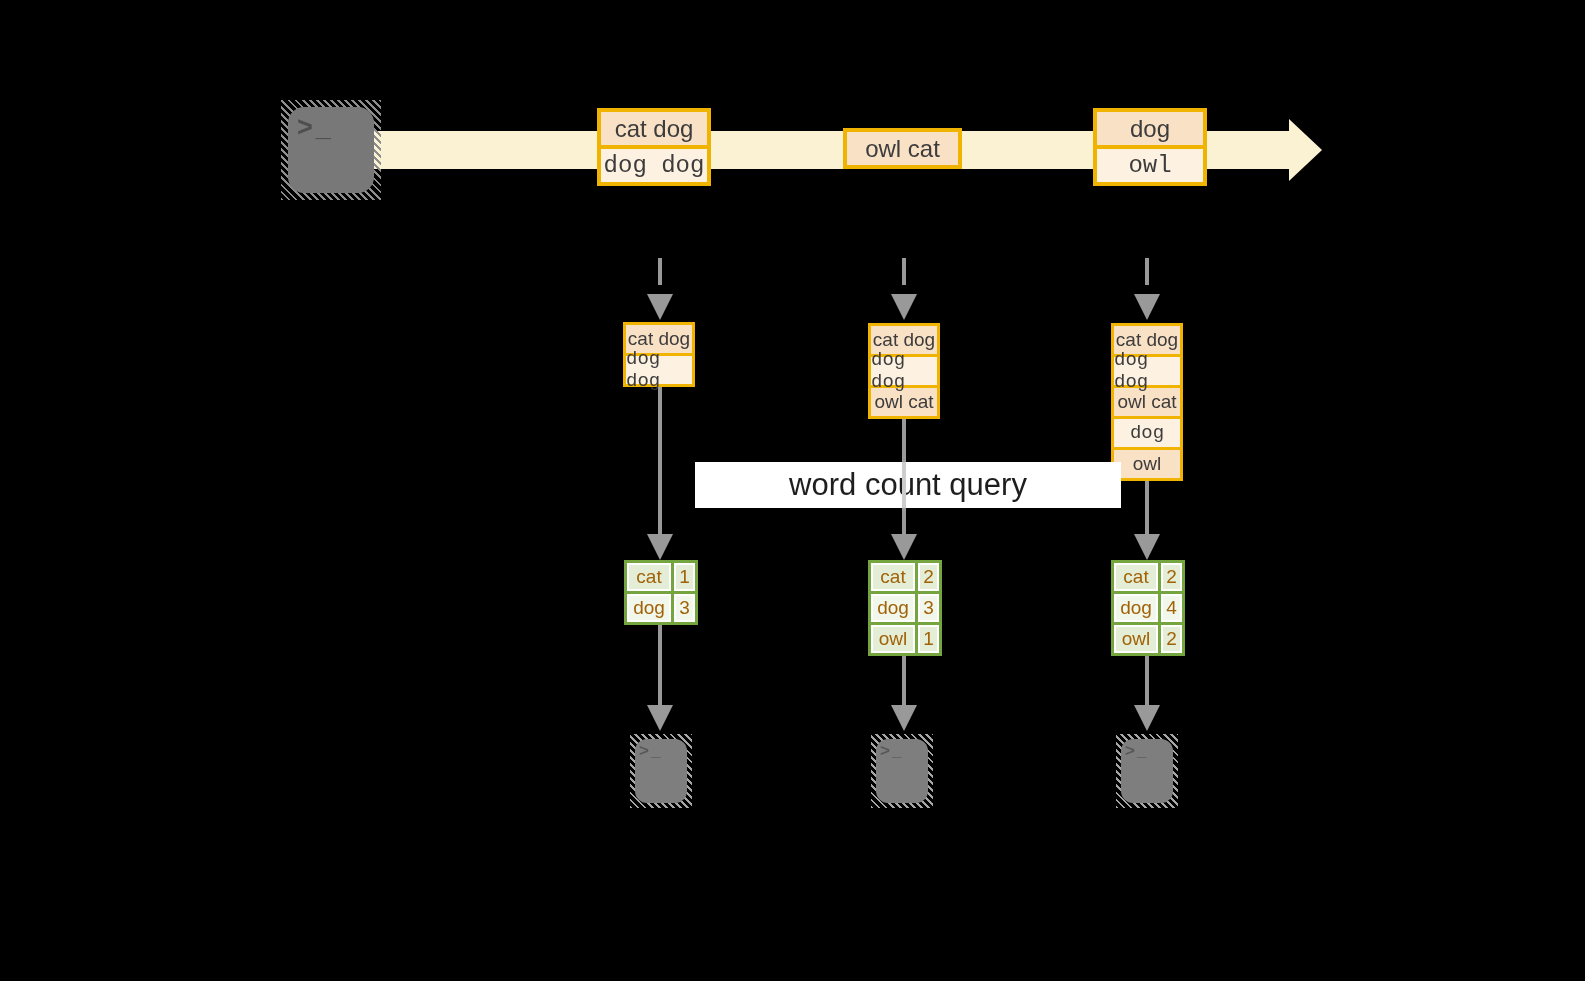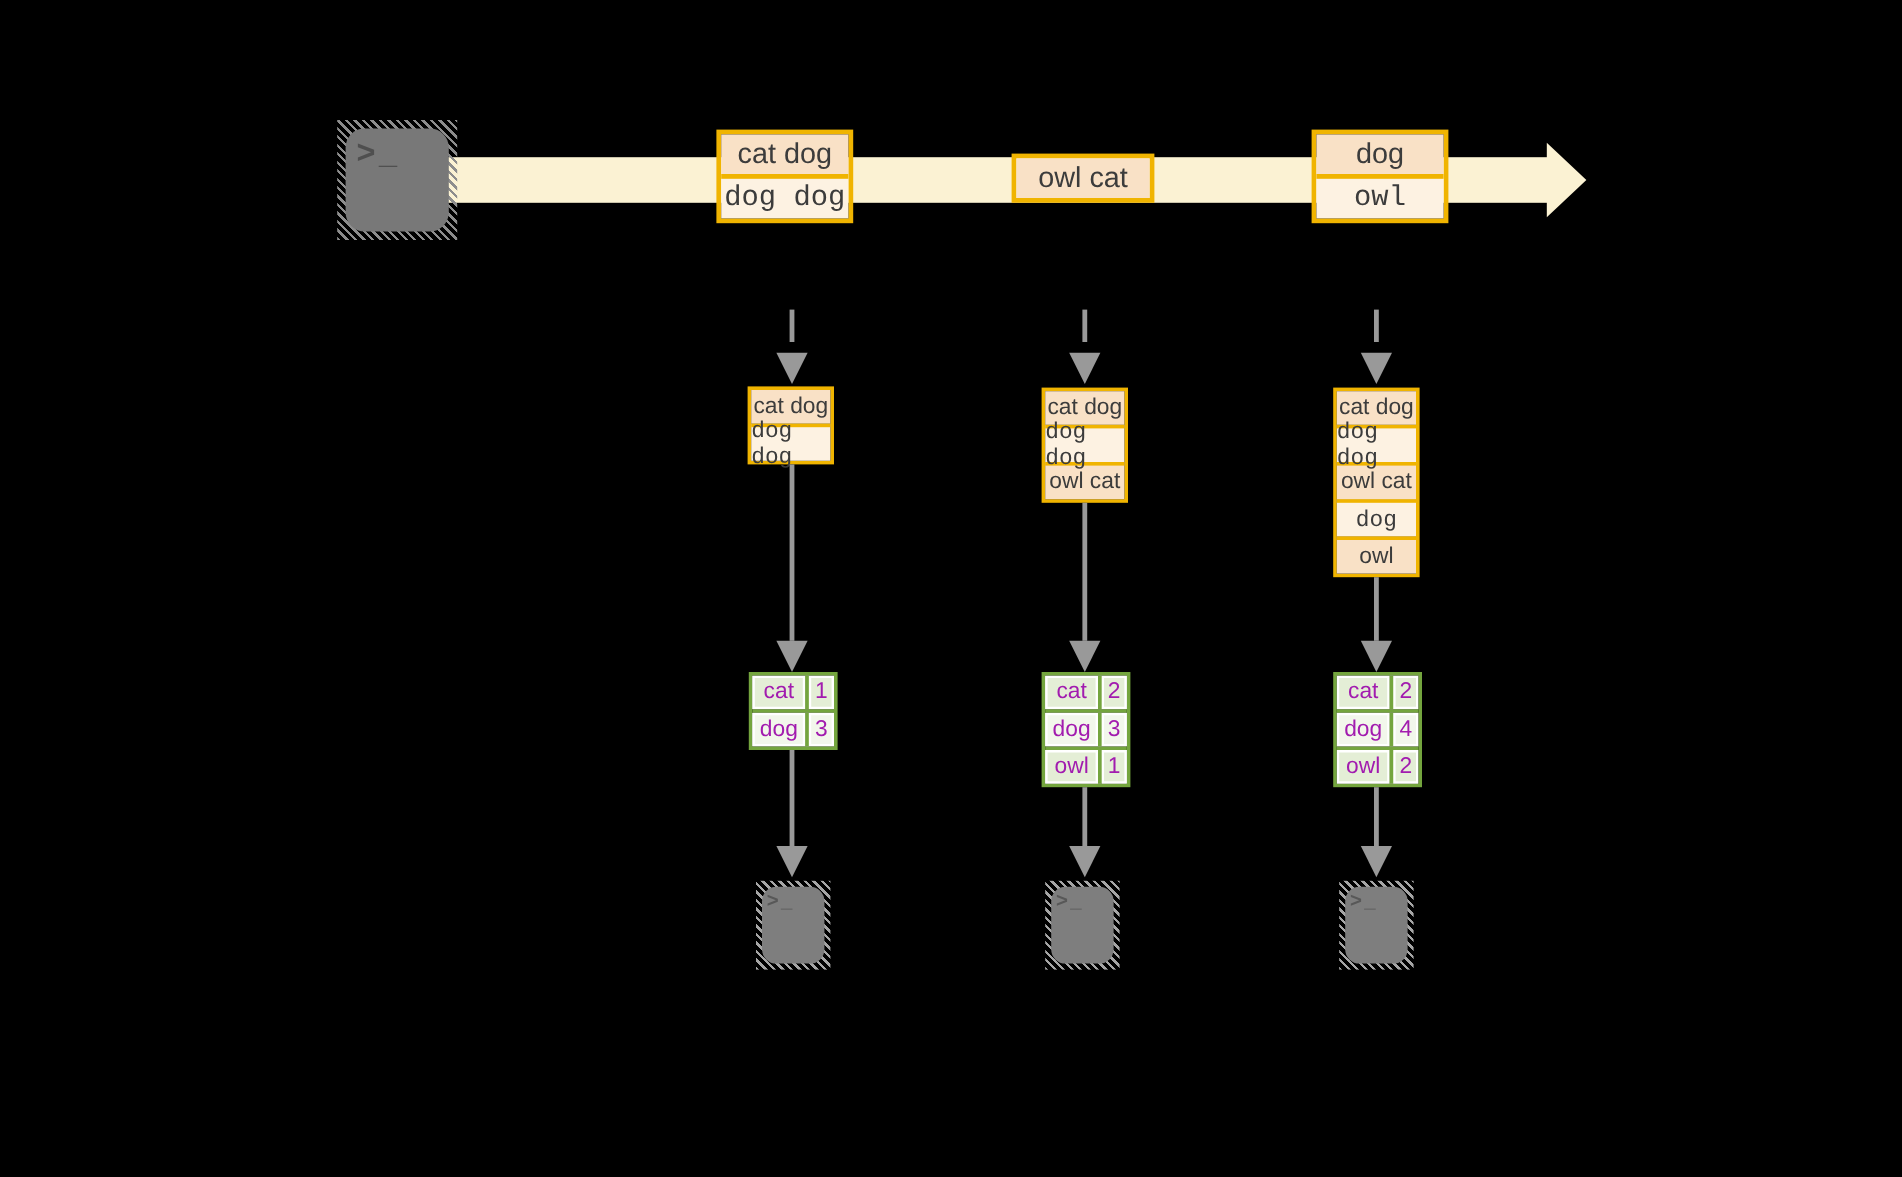--- a/index.html
+++ b/index.html
@@ -54,21 +54,21 @@
   
   .qlabel{position:absolute;left:695px;top:462px;width:426px;height:46px;background:#ffffff;
           display:flex;align-items:center;justify-content:center;
           font-size:31px;color:#1e1e1e;}
   .qlabel .crossline{position:absolute;left:207px;top:0;width:4px;height:46px;background:#cdcdcd;}
   
   .ctable{position:absolute;border:3px solid var(--green);}
   .ctable .trow{display:flex;}
   .ctable .trow + .trow{border-top:3px solid var(--green);}
   .ctable .cell{height:28px;display:flex;align-items:center;justify-content:center;
-                font-size:19px;color:#a21caf;box-shadow:inset 0 0 0 2px #ffffff;}
+                font-size:19px;color:#a16207;box-shadow:inset 0 0 0 2px #ffffff;}
   .ctable .word{width:44px;}
   .ctable .num{width:21px;border-left:3px solid var(--green);}
   .rowA{background:var(--greenA);}
   .rowB{background:var(--greenB);}
 </style>
 </head>
 <body>
 
 <div class="canvas">
 
@@ -116,20 +116,24 @@
     <div class="row peach">owl</div>
   </div>
 
   <div class="vline" style="left:658px;top:387px;height:147px;"></div>
   <div class="ahead" style="left:647px;top:534px;"></div>
   <div class="vline" style="left:902px;top:419px;height:115px;"></div>
   <div class="ahead" style="left:891px;top:534px;"></div>
   <div class="vline" style="left:1145px;top:481px;height:53px;"></div>
   <div class="ahead" style="left:1134px;top:534px;"></div>
 
+  <div class="qlabel">
+    <span>word count query</span>
+    <div class="crossline"></div>
+  </div>
 
   <div class="ctable" style="left:624px;top:560px;">
     <div class="trow">
       <div class="cell word rowA">cat</div>
       <div class="cell num rowA">1</div>
     </div>
     <div class="trow">
       <div class="cell word rowB">dog</div>
       <div class="cell num rowB">3</div>
     </div>

